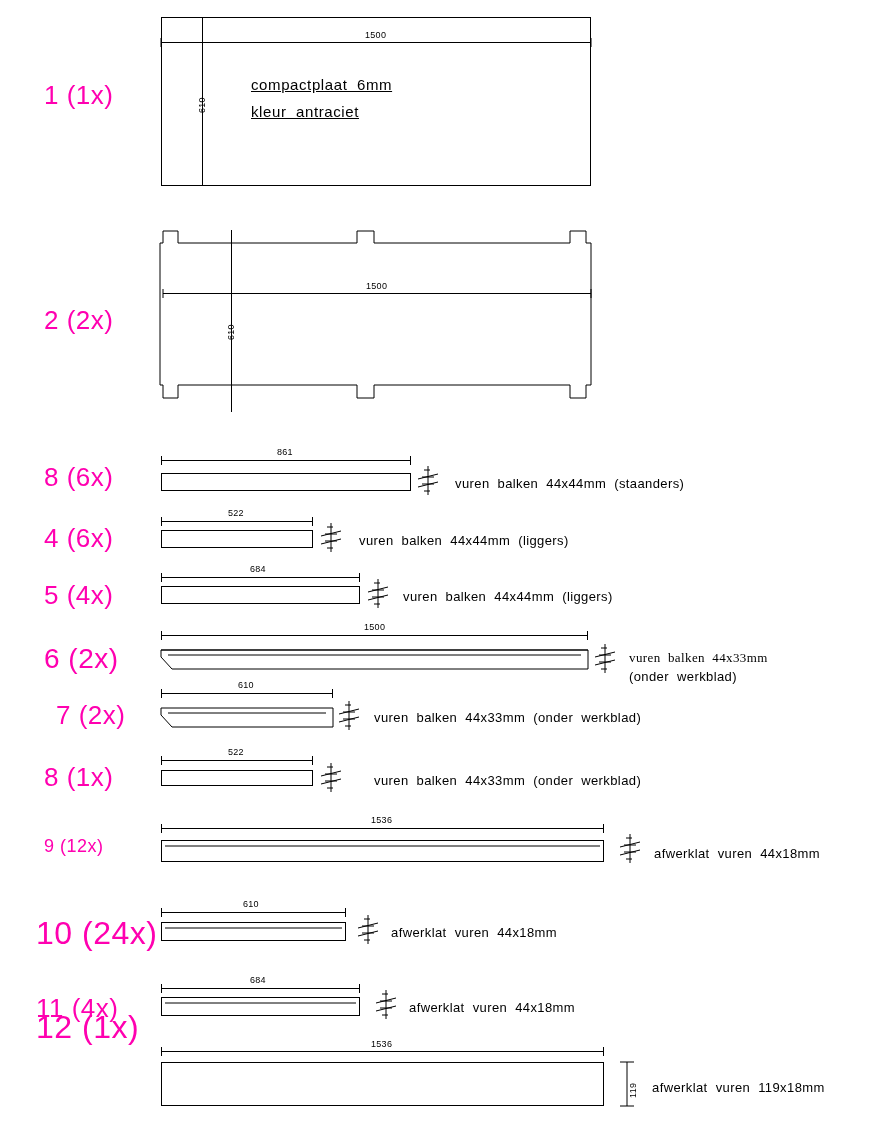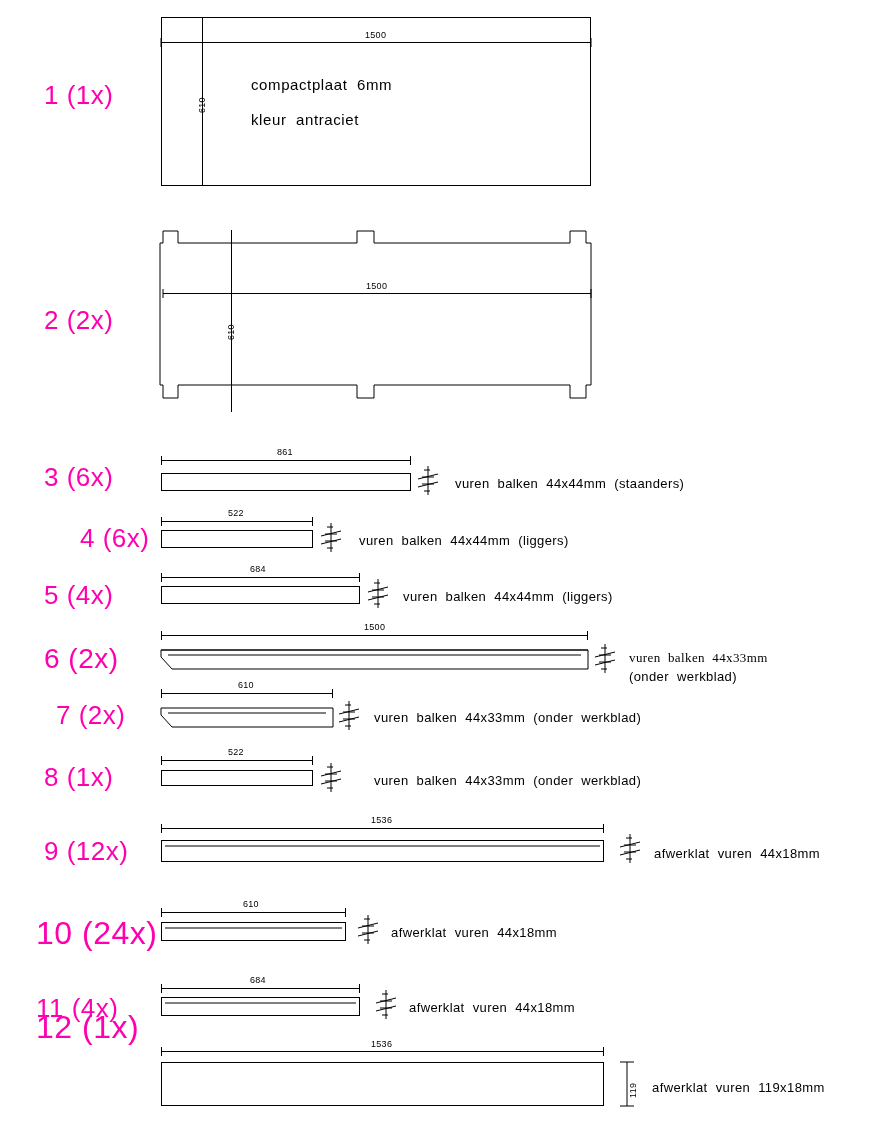--- a/index.html
+++ b/index.html
@@ -44,20 +44,21 @@
     letter-spacing: 0.4px;
   }
   .inner-text {
     position: absolute;
     font-family: "Liberation Sans", sans-serif;
     font-size: 15px;
     color: #000000;
     white-space: pre;
     letter-spacing: 0.6px;
     line-height: 24px;
+    text-decoration: underline;
   }
   .dim-line {
     position: absolute;
     background: #000000;
     height: 1px;
   }
   .dim-vline {
     position: absolute;
     background: #000000;
     width: 1px;
@@ -102,39 +103,39 @@
   <div class="item-label" style="left:44px; top:80px; font-size:26px;">1 (1x)</div>
 
   <div class="part" style="left:161px; top:17px; width:430px; height:169px;"></div>
 
   <div class="dim-line" style="left:161px; top:42px; width:430px;"></div>
   <div class="dim-vline" style="left:202px; top:17px; height:169px;"></div>
   <div class="dim-text" style="left:365px; top:30px;">1500</div>
   <div class="dim-text-v" style="left:197px; top:113px;">610</div>
 
   <div class="inner-text" style="left:251px; top:73px;">compactplaat  6mm</div>
-  <div class="inner-text" style="left:251px; top:108px;">kleur  antraciet</div>
+  <div class="inner-text" style="left:251px; top:100px;">kleur  antraciet</div>
 
   <div class="item-label" style="left:44px; top:305px; font-size:26px;">2 (2x)</div>
 
   <div class="dim-line" style="left:163px; top:293px; width:428px;"></div>
   <div class="dim-vline" style="left:231px; top:230px; height:182px;"></div>
   <div class="dim-text" style="left:366px; top:281px;">1500</div>
   <div class="dim-text-v" style="left:226px; top:340px;">610</div>
 
 
-  <div class="item-label" style="left:44px; top:462px; font-size:26px;">3 (6x)</div>
+  <div class="item-label" style="left:44px; top:462px; font-size:26px;">8 (6x)</div>
   <div class="part" style="left:161px; top:473px; width:250px; height:18px;"></div>
   <div class="dim-line" style="left:161px; top:460px; width:250px;"></div>
   <div class="tick" style="left:161px; top:456px;"></div>
   <div class="tick" style="left:410px; top:456px;"></div>
   <div class="dim-text" style="left:277px; top:447px;">861</div>
   <div class="desc" style="left:455px; top:476px;">vuren  balken  44x44mm  (staanders)</div>
 
-  <div class="item-label" style="left:44px; top:523px; font-size:26px;margin-left:36px;">4 (6x)</div>
+  <div class="item-label" style="left:44px; top:523px; font-size:26px;">4 (6x)</div>
   <div class="part" style="left:161px; top:530px; width:152px; height:18px;"></div>
   <div class="dim-line" style="left:161px; top:521px; width:152px;"></div>
   <div class="tick" style="left:161px; top:517px;"></div>
   <div class="tick" style="left:312px; top:517px;"></div>
   <div class="dim-text" style="left:228px; top:508px;">522</div>
   <div class="desc" style="left:359px; top:533px;">vuren  balken  44x44mm  (liggers)</div>
 
   <div class="item-label" style="left:44px; top:580px; font-size:26px;">5 (4x)</div>
   <div class="part" style="left:161px; top:586px; width:199px; height:18px;"></div>
   <div class="dim-line" style="left:161px; top:577px; width:199px;"></div>
@@ -159,21 +160,21 @@
   <div class="desc" style="left:374px; top:710px;">vuren  balken  44x33mm  (onder  werkblad)</div>
 
   <div class="item-label" style="left:44px; top:762px; font-size:26px;">8 (1x)</div>
   <div class="part" style="left:161px; top:770px; width:152px; height:16px;"></div>
   <div class="dim-line" style="left:161px; top:760px; width:152px;"></div>
   <div class="tick" style="left:161px; top:756px;"></div>
   <div class="tick" style="left:312px; top:756px;"></div>
   <div class="dim-text" style="left:228px; top:747px;">522</div>
   <div class="desc" style="left:374px; top:773px;">vuren  balken  44x33mm  (onder  werkblad)</div>
 
-  <div class="item-label" style="left:44px; top:836px; font-size:26px;">9 (12x)</div>
+  <div class="item-label" style="left:44px; top:836px; font-size:18px;">9 (12x)</div>
   <div class="part" style="left:161px; top:840px; width:443px; height:22px;"></div>
   <div class="dim-line" style="left:161px; top:828px; width:443px;"></div>
   <div class="tick" style="left:161px; top:824px;"></div>
   <div class="tick" style="left:603px; top:824px;"></div>
   <div class="dim-text" style="left:371px; top:815px;">1536</div>
   <div class="desc" style="left:654px; top:846px;">afwerklat  vuren  44x18mm</div>
 
   <div class="item-label" style="left:36px; top:915px; font-size:32px;">10 (24x)</div>
   <div class="part" style="left:161px; top:922px; width:185px; height:19px;"></div>
   <div class="dim-line" style="left:161px; top:912px; width:185px;"></div>

